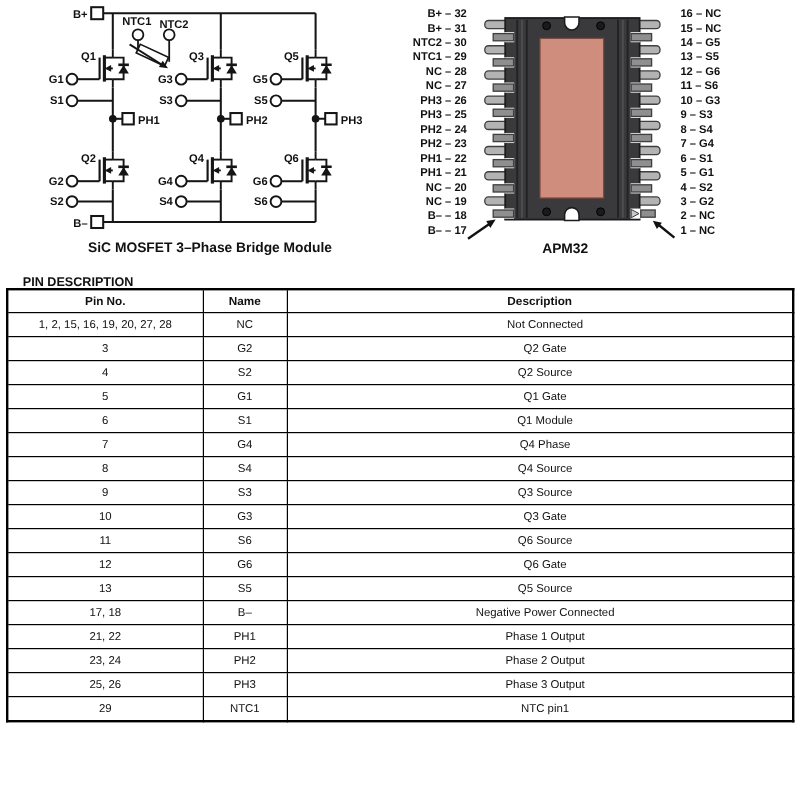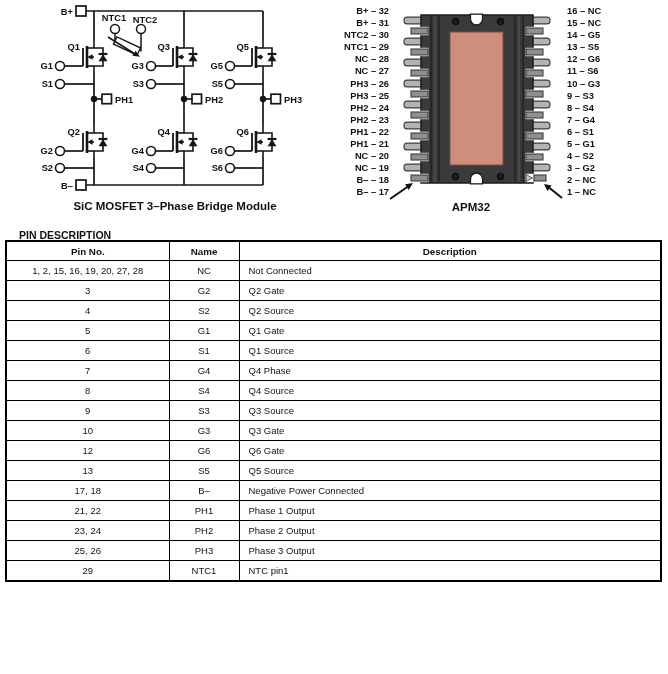--- a/index.html
+++ b/index.html
@@ -7,21 +7,21 @@
   .stage{position:relative;width:668px;height:674px;overflow:hidden;background:#fff;}
   svg.fig{position:absolute;top:0;}
   #schematic-svg{left:0;}
   #package-svg{left:334px;}
   svg text{font-family:"Liberation Sans",sans-serif;font-weight:bold;fill:#111;}
   .section-heading{position:absolute;left:8px;top:218px;margin:11px;font-size:10.5px;font-weight:bold;color:#111;}
   table.pin-table{position:absolute;left:5px;top:240px;width:657px;border-collapse:collapse;table-layout:fixed;border:2px solid #000;}
   table.pin-table th{border:1.6px solid #000;font-size:9.8px;font-weight:bold;height:18px;padding:0;text-align:center;}
   table.pin-table td{border:1.6px solid #000;font-size:9.5px;height:19px;padding:0;}
   td.c{text-align:center;margin-left:44px;}
-  td.l{text-align:left;padding-left:9px !important;}
+  td.l{text-align:center;padding-left:9px !important;}
 </style>
 </head>
 <body>
 
 <div class="stage">
 
   <svg id="schematic-svg" class="fig" width="334" height="215" viewBox="0 0 334 215">
     <defs>
 
       <g id="nmos" stroke="#151515" fill="none" stroke-width="1.6">
@@ -292,21 +292,21 @@
           <td class="l">Q2 Source</td>
         </tr>
         <tr>
           <td class="c">5</td>
           <td class="c">G1</td>
           <td class="l">Q1 Gate</td>
         </tr>
         <tr>
           <td class="c">6</td>
           <td class="c">S1</td>
-          <td class="l">Q1 Source</td>
+          <td class="l">Q1 Module</td>
         </tr>
         <tr>
           <td class="c">7</td>
           <td class="c">G4</td>
           <td class="l">Q4 Phase</td>
         </tr>
         <tr>
           <td class="c">8</td>
           <td class="c">S4</td>
           <td class="l">Q4 Source</td>
@@ -315,20 +315,25 @@
           <td class="c">9</td>
           <td class="c">S3</td>
           <td class="l">Q3 Source</td>
         </tr>
         <tr>
           <td class="c">10</td>
           <td class="c">G3</td>
           <td class="l">Q3 Gate</td>
         </tr>
         <tr>
+          <td class="c">11</td>
+          <td class="c">S6</td>
+          <td class="l">Q6 Source</td>
+        </tr>
+        <tr>
           <td class="c">12</td>
           <td class="c">G6</td>
           <td class="l">Q6 Gate</td>
         </tr>
         <tr>
           <td class="c">13</td>
           <td class="c">S5</td>
           <td class="l">Q5 Source</td>
         </tr>
         <tr>

